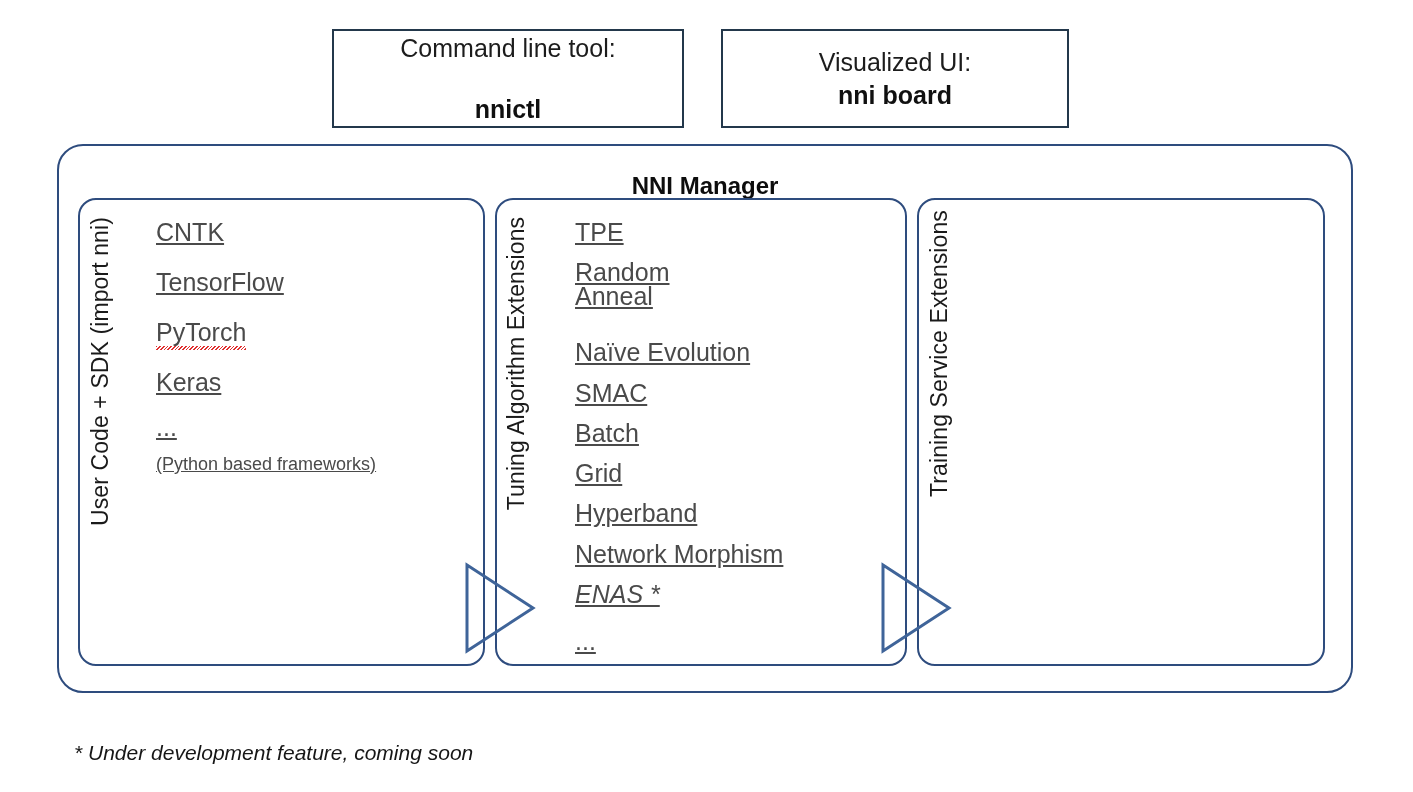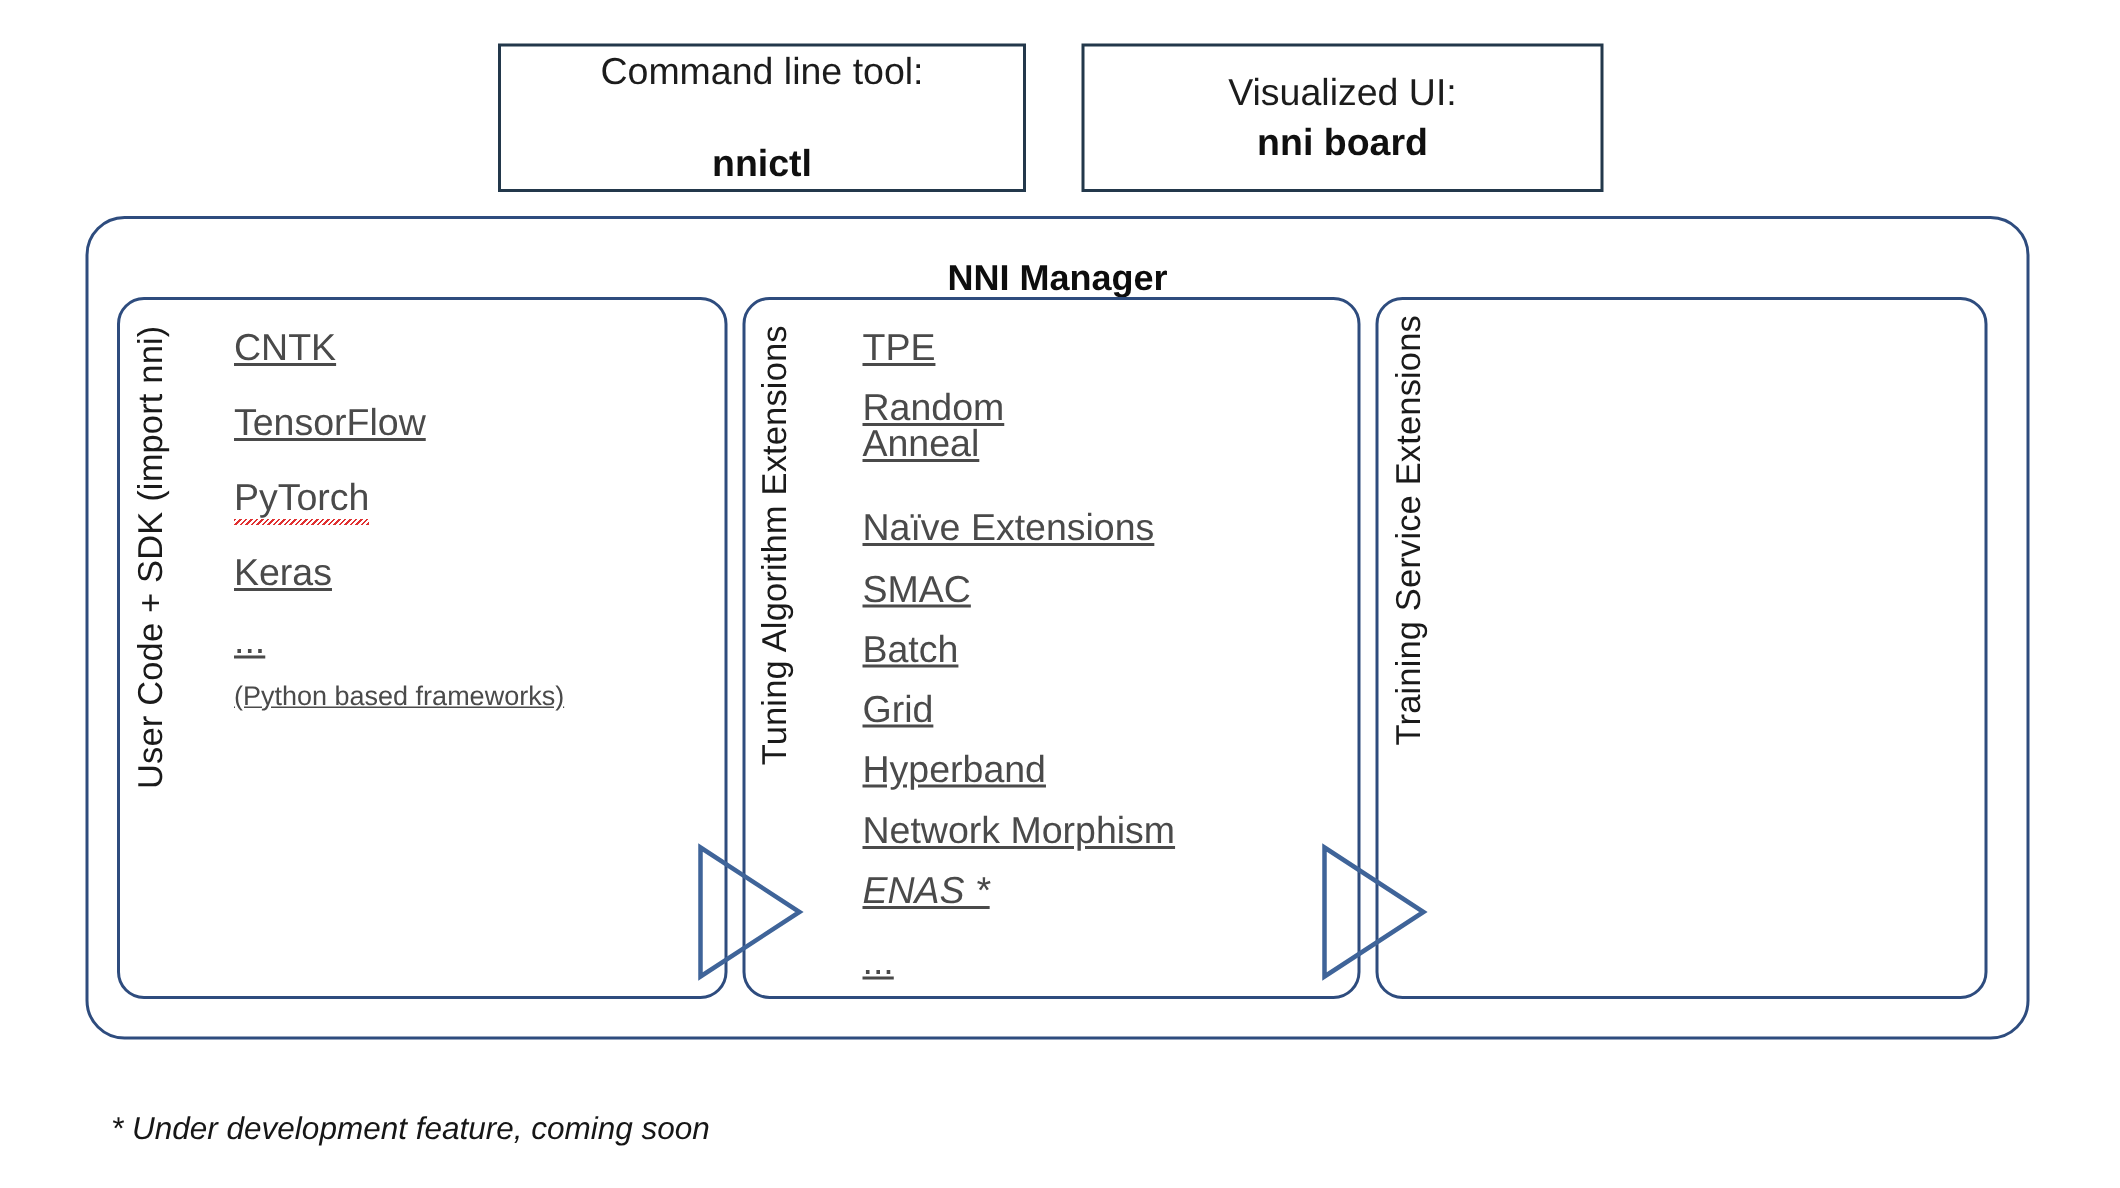--- a/index.html
+++ b/index.html
@@ -204,21 +204,21 @@
 </div>
 
 <div class="panel" id="panel-tuning">
   <div class="side-label" id="label-tuning">
     <span>Tuning Algorithm Extensions</span>
   </div>
   <div class="item-list" id="list-tuning">
       <div class="list-item" style="top: 20px;">TPE</div>
       <div class="list-item" style="top: 60px; text-align: right;">Random</div>
       <div class="list-item" style="top: 84px;">Anneal</div>
-      <div class="list-item" style="top: 140px;">Naïve Extensions</div>
+      <div class="list-item" style="top: 140px;">Naïve Evolution</div>
       <div class="list-item" style="top: 181px;">SMAC</div>
       <div class="list-item" style="top: 221px;">Batch</div>
       <div class="list-item" style="top: 261px;">Grid</div>
       <div class="list-item" style="top: 301px;">Hyperband</div>
       <div class="list-item" style="top: 342px;">Network Morphism</div>
       <div class="list-item italic" style="top: 382px;">ENAS *</div>
       <div class="list-item dots" style="top: 429px;">...</div>
     </div>
 </div>
 

